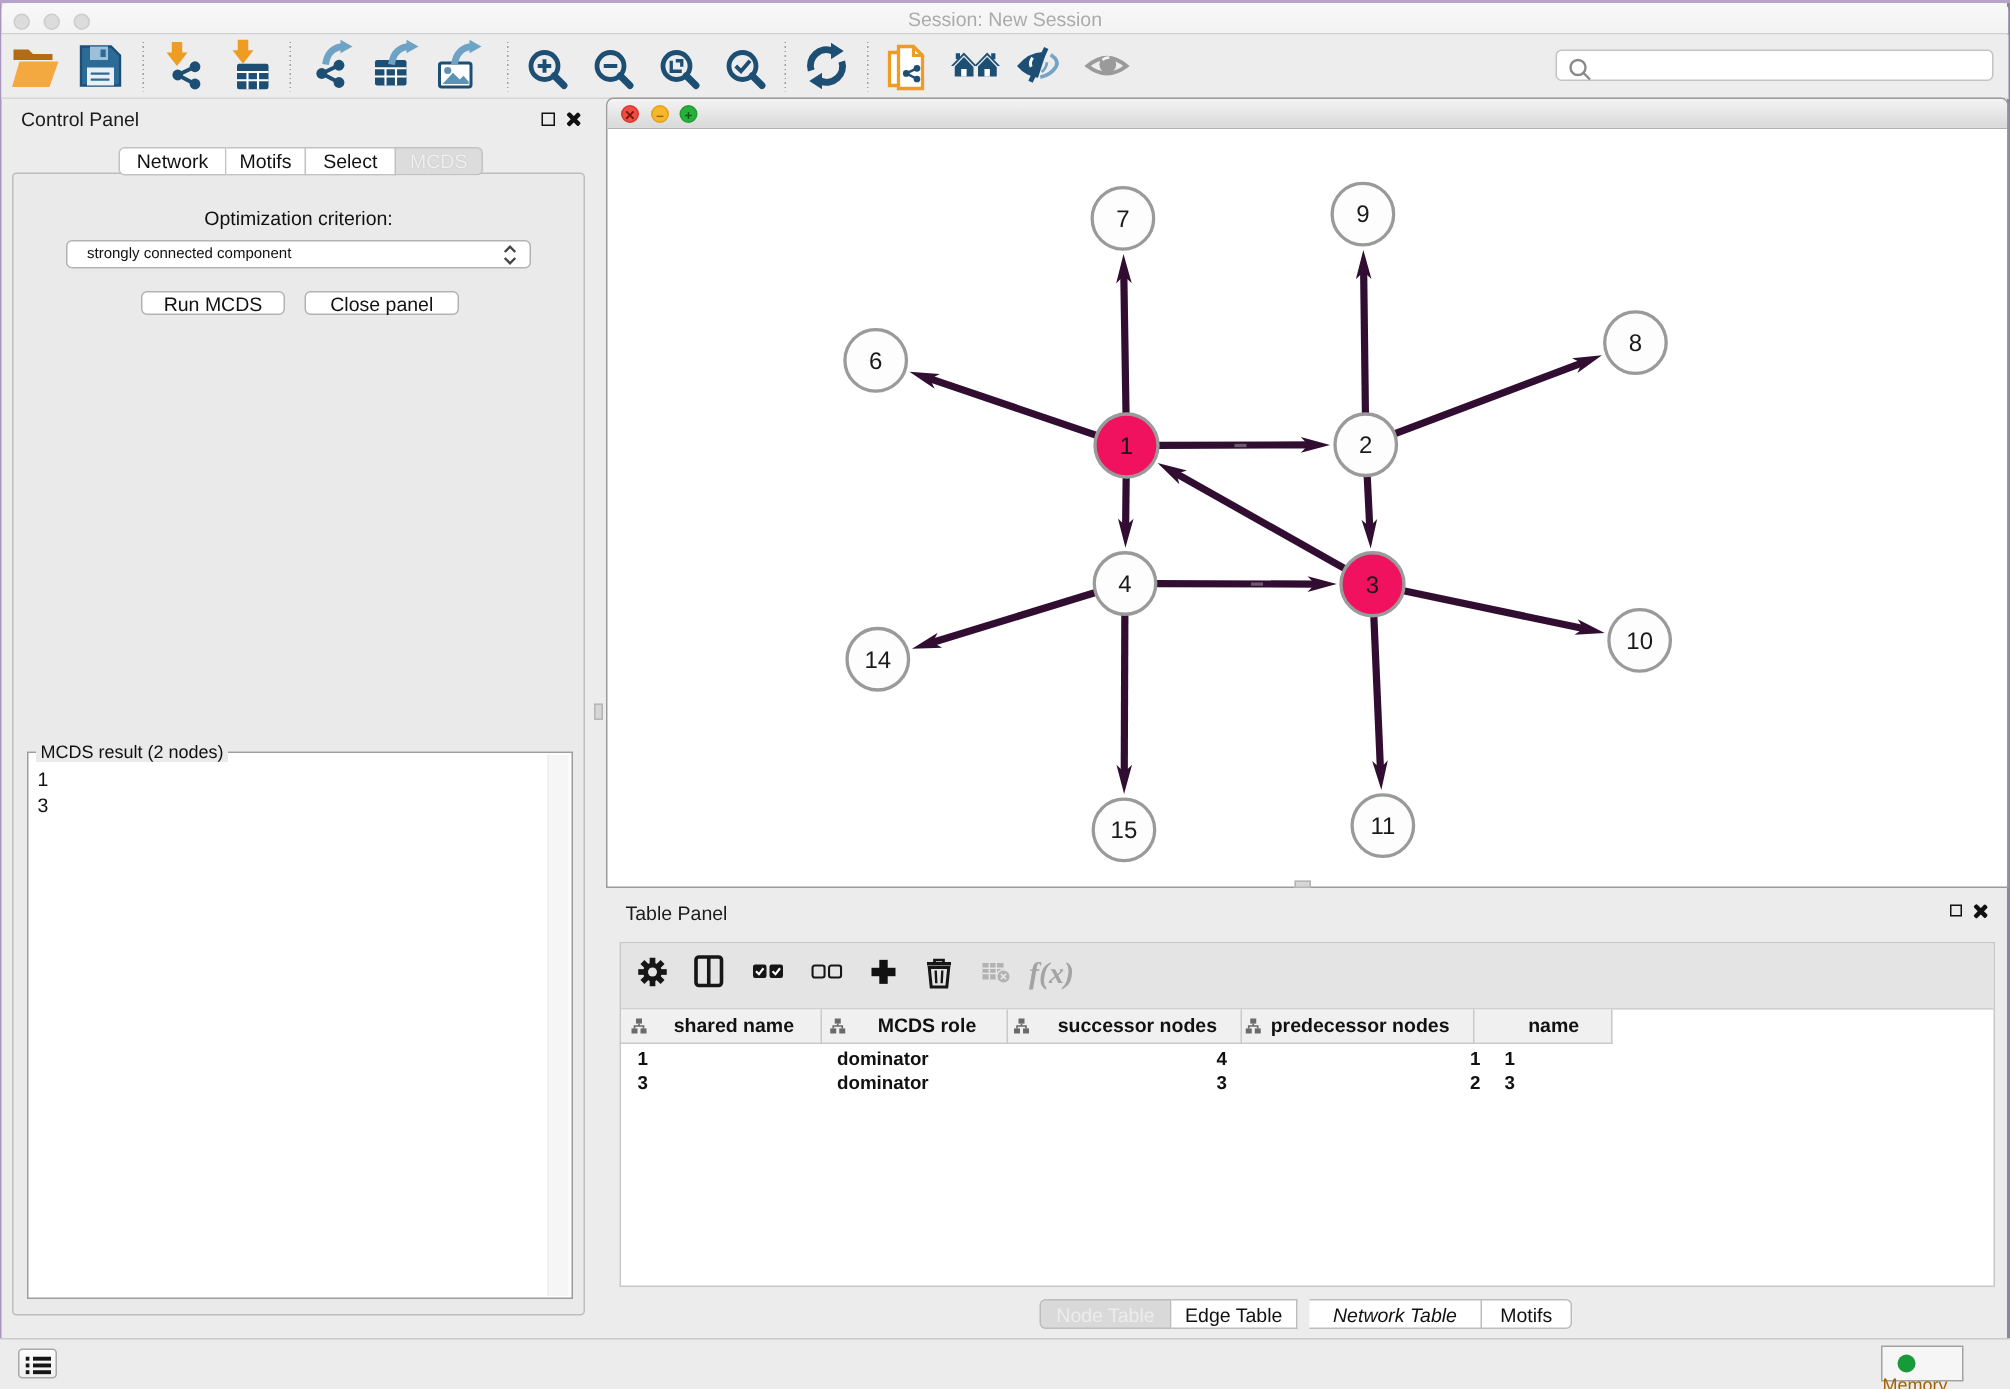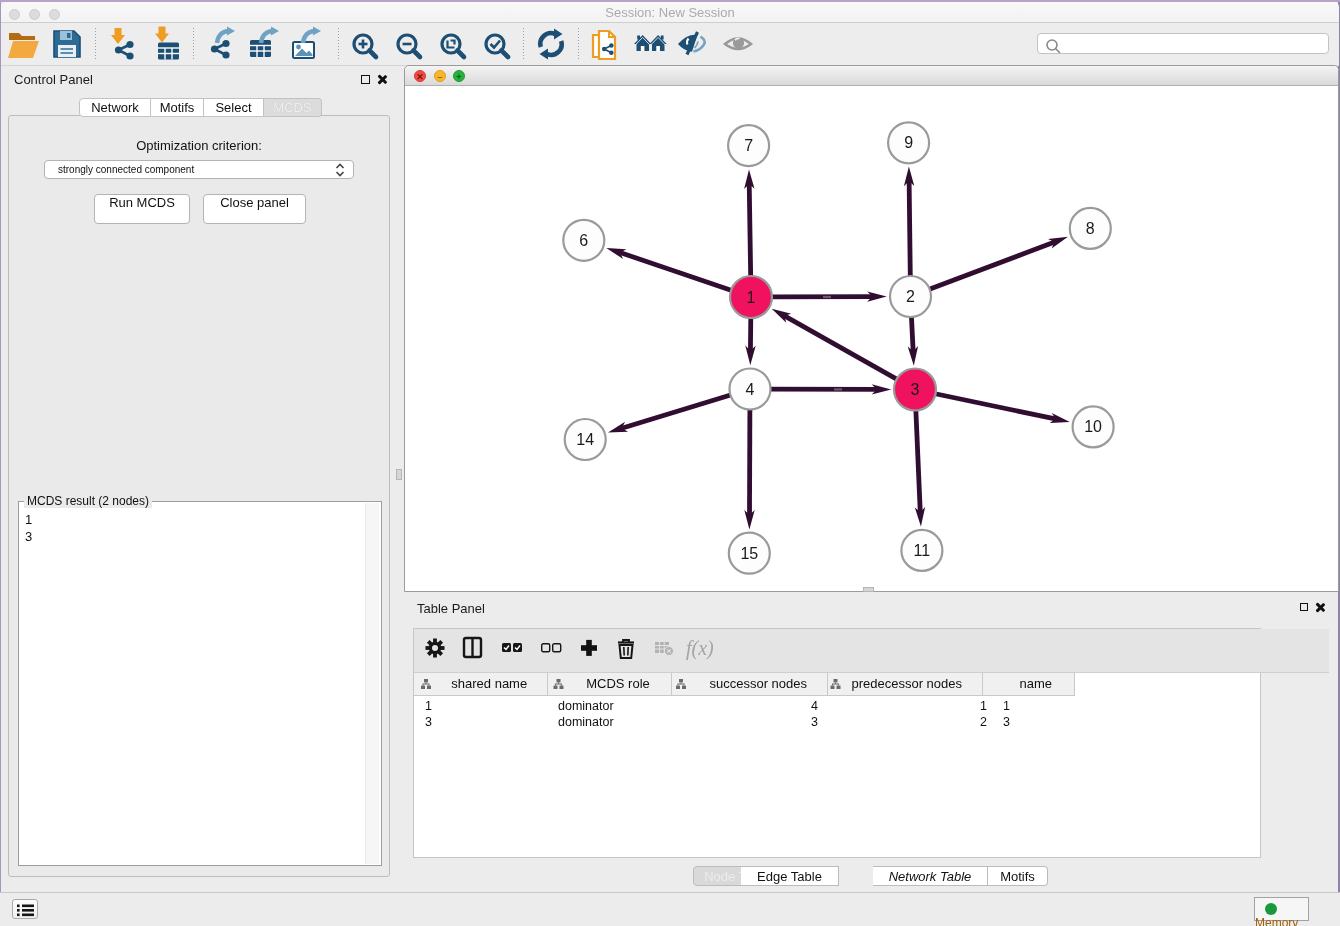--- a/index.html
+++ b/index.html
@@ -22,33 +22,33 @@
 #cp-title { left:14px; top:72px; font-size:13px; color:#1b1b1b; }
 .winbtn-sq { position:absolute; width:9px; height:9px; border:1.6px solid #111; }
 .winbtn-x { position:absolute; width:10px; height:10px; }
 .winbtn-x:before, .winbtn-x:after { content:""; position:absolute; left:4px; top:-0.5px; width:2.6px; height:11px; background:#111; border-radius:1px; }
 .winbtn-x:before { transform:rotate(45deg); }
 .winbtn-x:after { transform:rotate(-45deg); }
 #cp-box { left:8px; top:115px; width:382px; height:762px; background:#eaeaea; border:1px solid #bdbdbd; border-radius:3px; }
 .tab { position:absolute; top:98px; height:19px; background:#fff; border:1px solid #c2c2c2; font-size:13px; color:#111; text-align:center; line-height:18px; }
 #opt-label { left:0; top:138px; width:398px; text-align:center; font-size:13px; color:#111; }
 #dropdown { left:44px; top:160px; width:310px; height:19px; background:#fff; border:1px solid #b3b3b3; border-radius:4px; font-size:10px; color:#111; line-height:17px; padding-left:13px; }
-.btn { position:absolute; top:194px; height:30px; background:#fff; border:1px solid #b3b3b3; border-radius:4px; font-size:13px; color:#111; text-align:center; line-height:16px; }
+.btn { position:absolute; top:194px; height:16px; background:#fff; border:1px solid #b3b3b3; border-radius:4px; font-size:13px; color:#111; text-align:center; line-height:16px; }
 #mcds-box { left:18px; top:501px; width:364px; height:365px; background:#fff; border:1px solid #9d9d9d; }
 #mcds-label { left:24px; top:494px; font-size:12px; color:#111; background:#eaeaea; padding:0 3px; }
 #mcds-scroll { left:365px; top:503px; width:14px; height:361px; background:#f6f6f6; border-left:1px solid #ececec; }
 #mcds-text { left:25px; top:512px; font-size:13px; color:#111; line-height:16.5px; }
 
 #netwin { left:404px; top:65px; width:935px; height:527px; border:1px solid #9b9b9b; border-radius:5px 5px 0 0; background:#fff; }
 #nettitle { position:absolute; left:0; top:0; width:100%; height:20px; background:linear-gradient(#f4f4f4,#d9d9d9); border-bottom:1px solid #b1b1b1; border-radius:5px 5px 0 0; }
 .mac { position:absolute; top:4px; width:12px; height:12px; border-radius:50%; text-align:center; font-size:9px; font-weight:bold; line-height:12px; }
 #nettitle-text { position:absolute; top:3px; width:100%; text-align:center; font-size:12px; font-weight:bold; color:#1c1c1c; }
 
 #tp-title { left:417px; top:601px; font-size:13px; color:#1b1b1b; }
-#tp-box { left:413px; top:628px; width:848px; height:230px; background:#fff; border:1px solid #c6c6c6; }
+#tp-box { left:413px; top:628px; width:917px; height:230px; background:#fff; border:1px solid #c6c6c6;font-weight:bold; }
 #tp-toolbar { position:absolute; left:0; top:0; width:915px; height:44px; background:#e4e4e4; border-bottom:1px solid #cfcfcf; }
 #tbl-header { position:absolute; left:0; top:44px; width:661px; height:23px; background:#f0f0f0; border-bottom:1px solid #c9c9c9; border-right:1px solid #c9c9c9; }
 .th { position:absolute; top:0; height:23px; font-size:13px; color:#111; text-align:center; line-height:22px; border-right:1px solid #c9c9c9; }
 .td { position:absolute; font-size:12.5px; color:#111; }
 
 .btab { position:absolute; top:866px; height:20px; border:1px solid #bcbcbc; font-size:13px; text-align:center; line-height:19px; background:#fff; color:#111; }
 
 #statusbar { left:0; top:892px; width:1340px; height:34px; background:#ececec; border-top:1px solid #c9c9c9; }
 #listbtn { left:12px; top:899px; width:26px; height:20px; background:linear-gradient(#fdfdfd,#efefef); border:1px solid #a9a9a9; border-radius:3px; }
 #membtn { left:1254px; top:897px; width:55px; height:24px; background:#f6f6f6; border:1px solid #a2a2a2; font-size:12px; color:#a16207; }
@@ -410,21 +410,21 @@
   <div class="td" style="left:414px; top:70px; width:159px; text-align:right;">1</div>
   <div class="td" style="left:589px; top:70px;">1</div>
   <div class="td" style="left:11px; top:85.5px;">3</div>
   <div class="td" style="left:144px; top:85.5px;">dominator</div>
   <div class="td" style="left:258px; top:85.5px; width:146px; text-align:right;">3</div>
   <div class="td" style="left:414px; top:85.5px; width:159px; text-align:right;">2</div>
   <div class="td" style="left:589px; top:85.5px;">3</div>
 </div>
 
 <div class="btab" style="left:693px; width:88px; border-radius:4px 0 0 4px; background:#d9d9d9; color:#ececec;">Node Table</div>
-<div class="btab" style="left:741px; width:98px; border-left:none;">Edge Table</div>
+<div class="btab" style="left:781px; width:84px; border-left:none;">Edge Table</div>
 <div class="btab" style="left:873px; width:115px; border-left:none;font-style:italic;">Network Table</div>
 <div class="btab" style="left:988px; width:60px; border-left:none; border-radius:0 4px 4px 0;">Motifs</div>
 
 <div class="abs" id="statusbar"></div>
 <div class="abs" id="listbtn">
     <svg width="24" height="18" style="position:absolute;left:4px;top:3px;">
   <g fill="#161616">
     <rect x="0" y="1.5" width="2.6" height="2.6"></rect>
         <rect x="5" y="1.5" width="12" height="2.6"></rect>
     <rect x="0" y="6" width="2.6" height="2.6"></rect>

